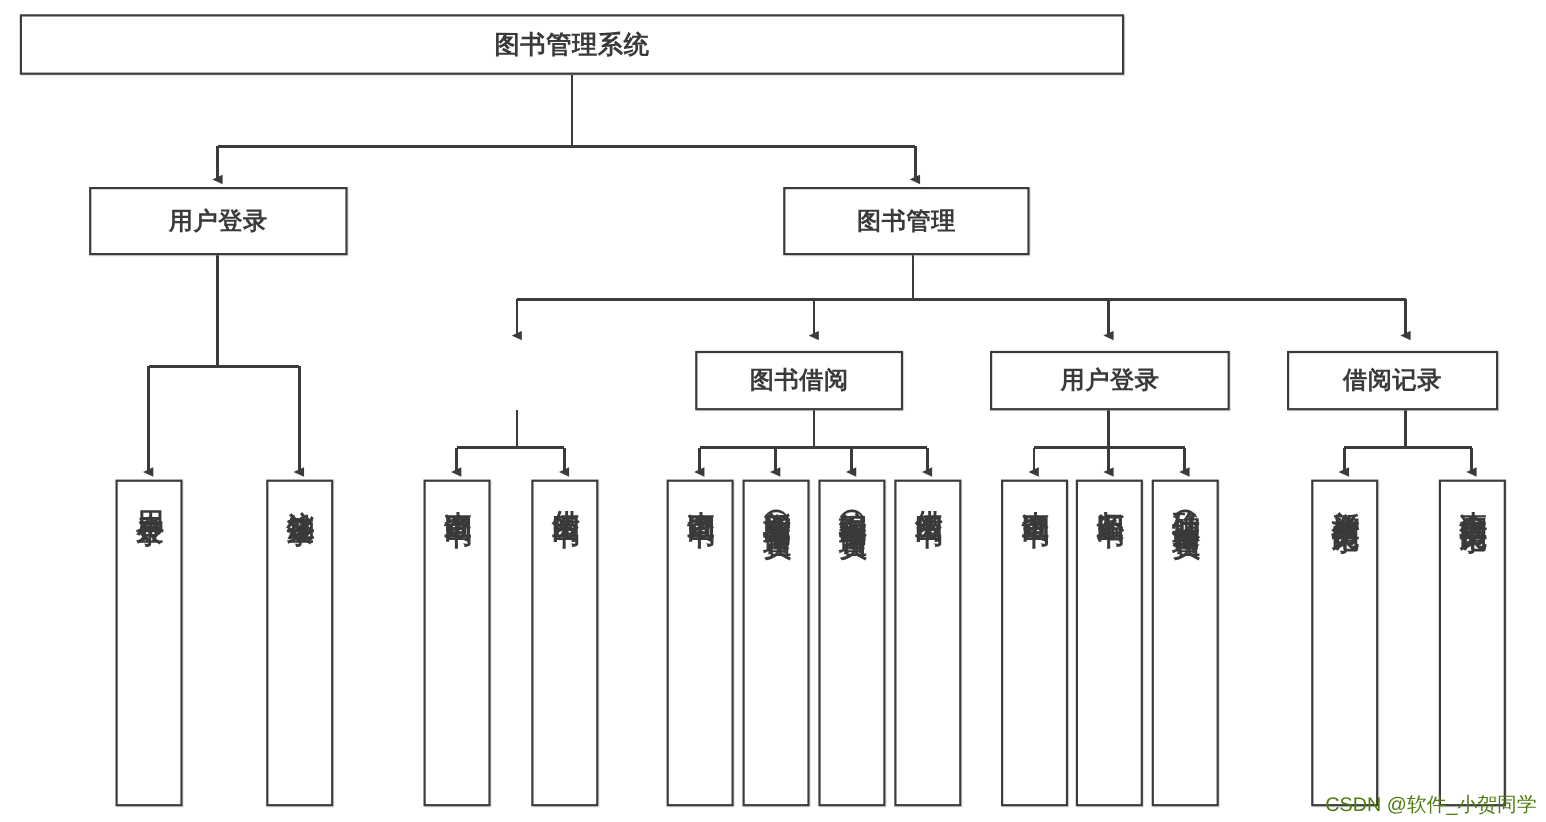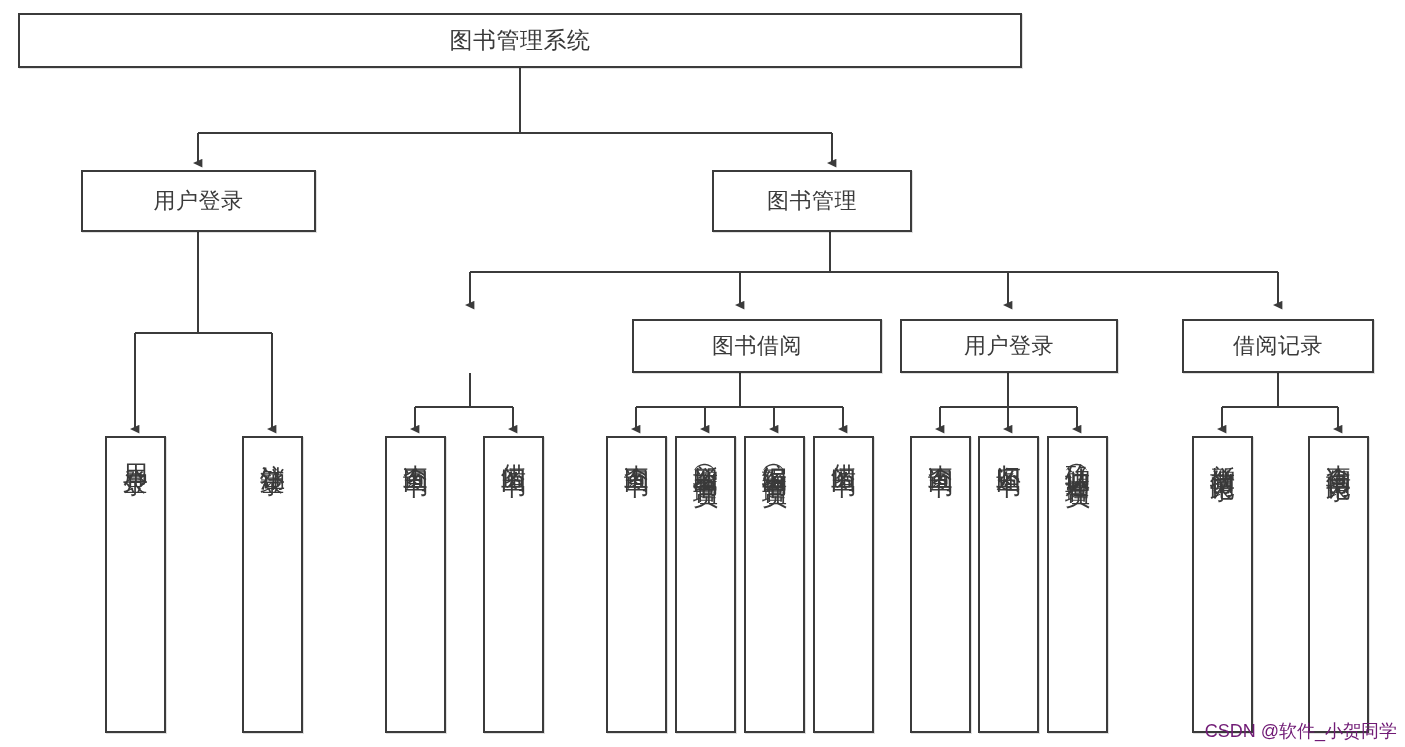--- a/index.html
+++ b/index.html
@@ -28,20 +28,21 @@
   .node {
     position: absolute;
     box-sizing: border-box;
     border: 2.5px solid #3b3b3b;
     background: #ffffff;
     display: flex;
     align-items: center;
     justify-content: center;
     color: #3a3a3a;
     box-shadow: 1px 1px 0 rgba(0,0,0,0.12);
+    font-weight: bold;
   }
   .node .label {
     display: block;
     text-align: center;
     line-height: 1.18;
     color: #3a3a3a;
   }
   .node.h .label {
     font-size: 22px;
     letter-spacing: 0.5px;
@@ -59,21 +60,21 @@
     font-size: 25px;
     letter-spacing: 3px;
     line-height: 1;
     margin: 0 auto;
   }
   .watermark {
     position: absolute;
     right: 8px;
     bottom: 4px;
     font-size: 18px;
-    color: #701a75;
+    color: #4d7c0f;
     white-space: nowrap;
     user-select: none;
   }
 </style>
 </head>
 <body>
 
 <div id="diagram-root">
 
   <svg class="edges" viewBox="0 0 1405 747">
@@ -126,31 +127,31 @@
     </g>
   </svg>
 
   <div class="node root h" style="left:18px; top:13px; width:1004px; height:55px;">
     <span class="label">图书管理系统</span>
   </div>
 
   <div class="node h" style="left:81px; top:170px; width:235px; height:62px;">
     <span class="label">用户登录</span>
   </div>
-  <div class="node h" style="left:712px; top:170px; width:200px; height:62px;">
+  <div class="node h" style="left:712px; top:170px; width:224px; height:62px;">
     <span class="label">图书管理</span>
   </div>
 
-  <div class="node h" style="left:632px; top:319px; width:250px; height:54px;">
+  <div class="node h" style="left:632px; top:319px; width:189px; height:54px;">
     <span class="label">图书借阅</span>
   </div>
   <div class="node h" style="left:900px; top:319px; width:218px; height:54px;">
     <span class="label">用户登录</span>
   </div>
-  <div class="node h" style="left:1170px; top:319px; width:192px; height:54px;margin-left:12px;">
+  <div class="node h" style="left:1170px; top:319px; width:192px; height:54px;">
     <span class="label">借阅记录</span>
   </div>
 
   <div class="node v" style="left:105px; top:436px; width:61px; height:297px;">
     <span class="label">用户登录</span>
   </div>
   <div class="node v" style="left:242px; top:436px; width:61px; height:297px;">
     <span class="label">注销登录</span>
   </div>
 

